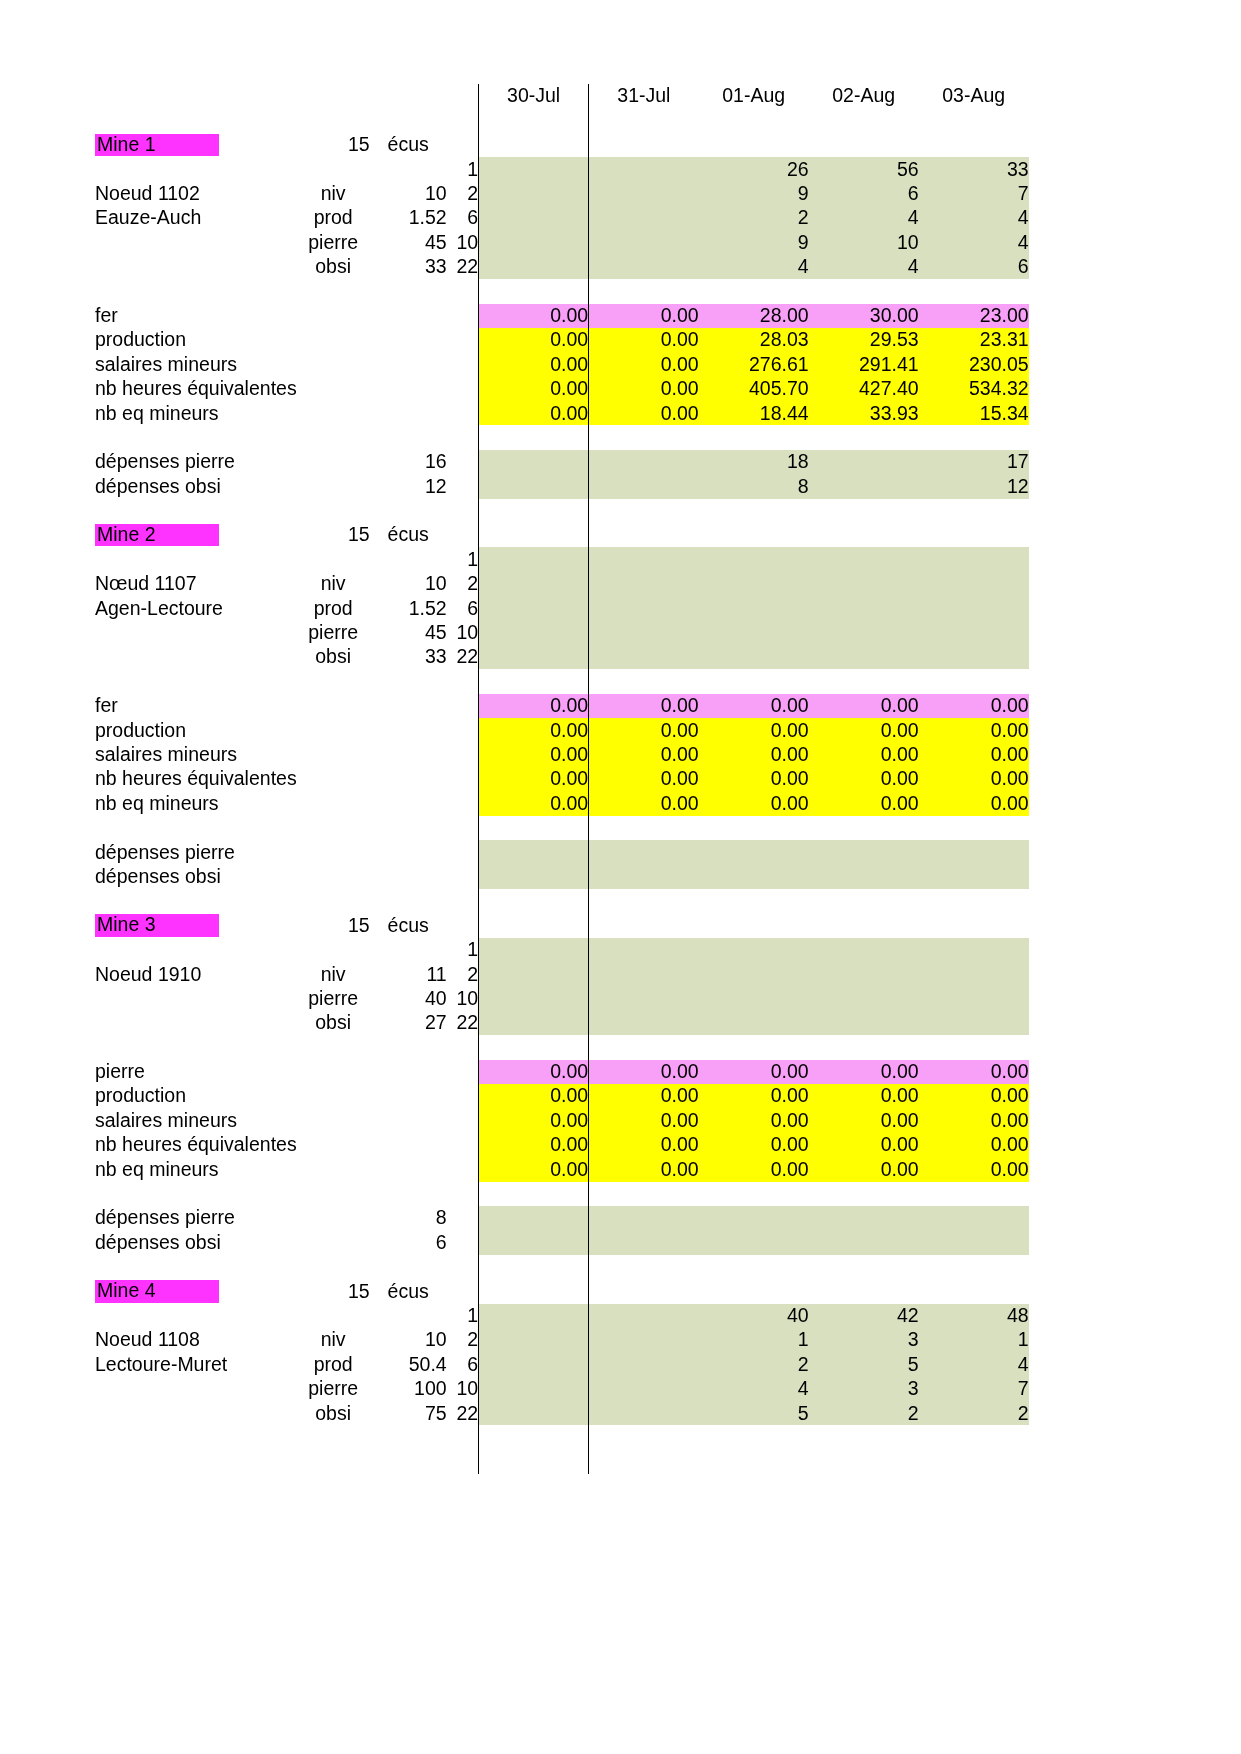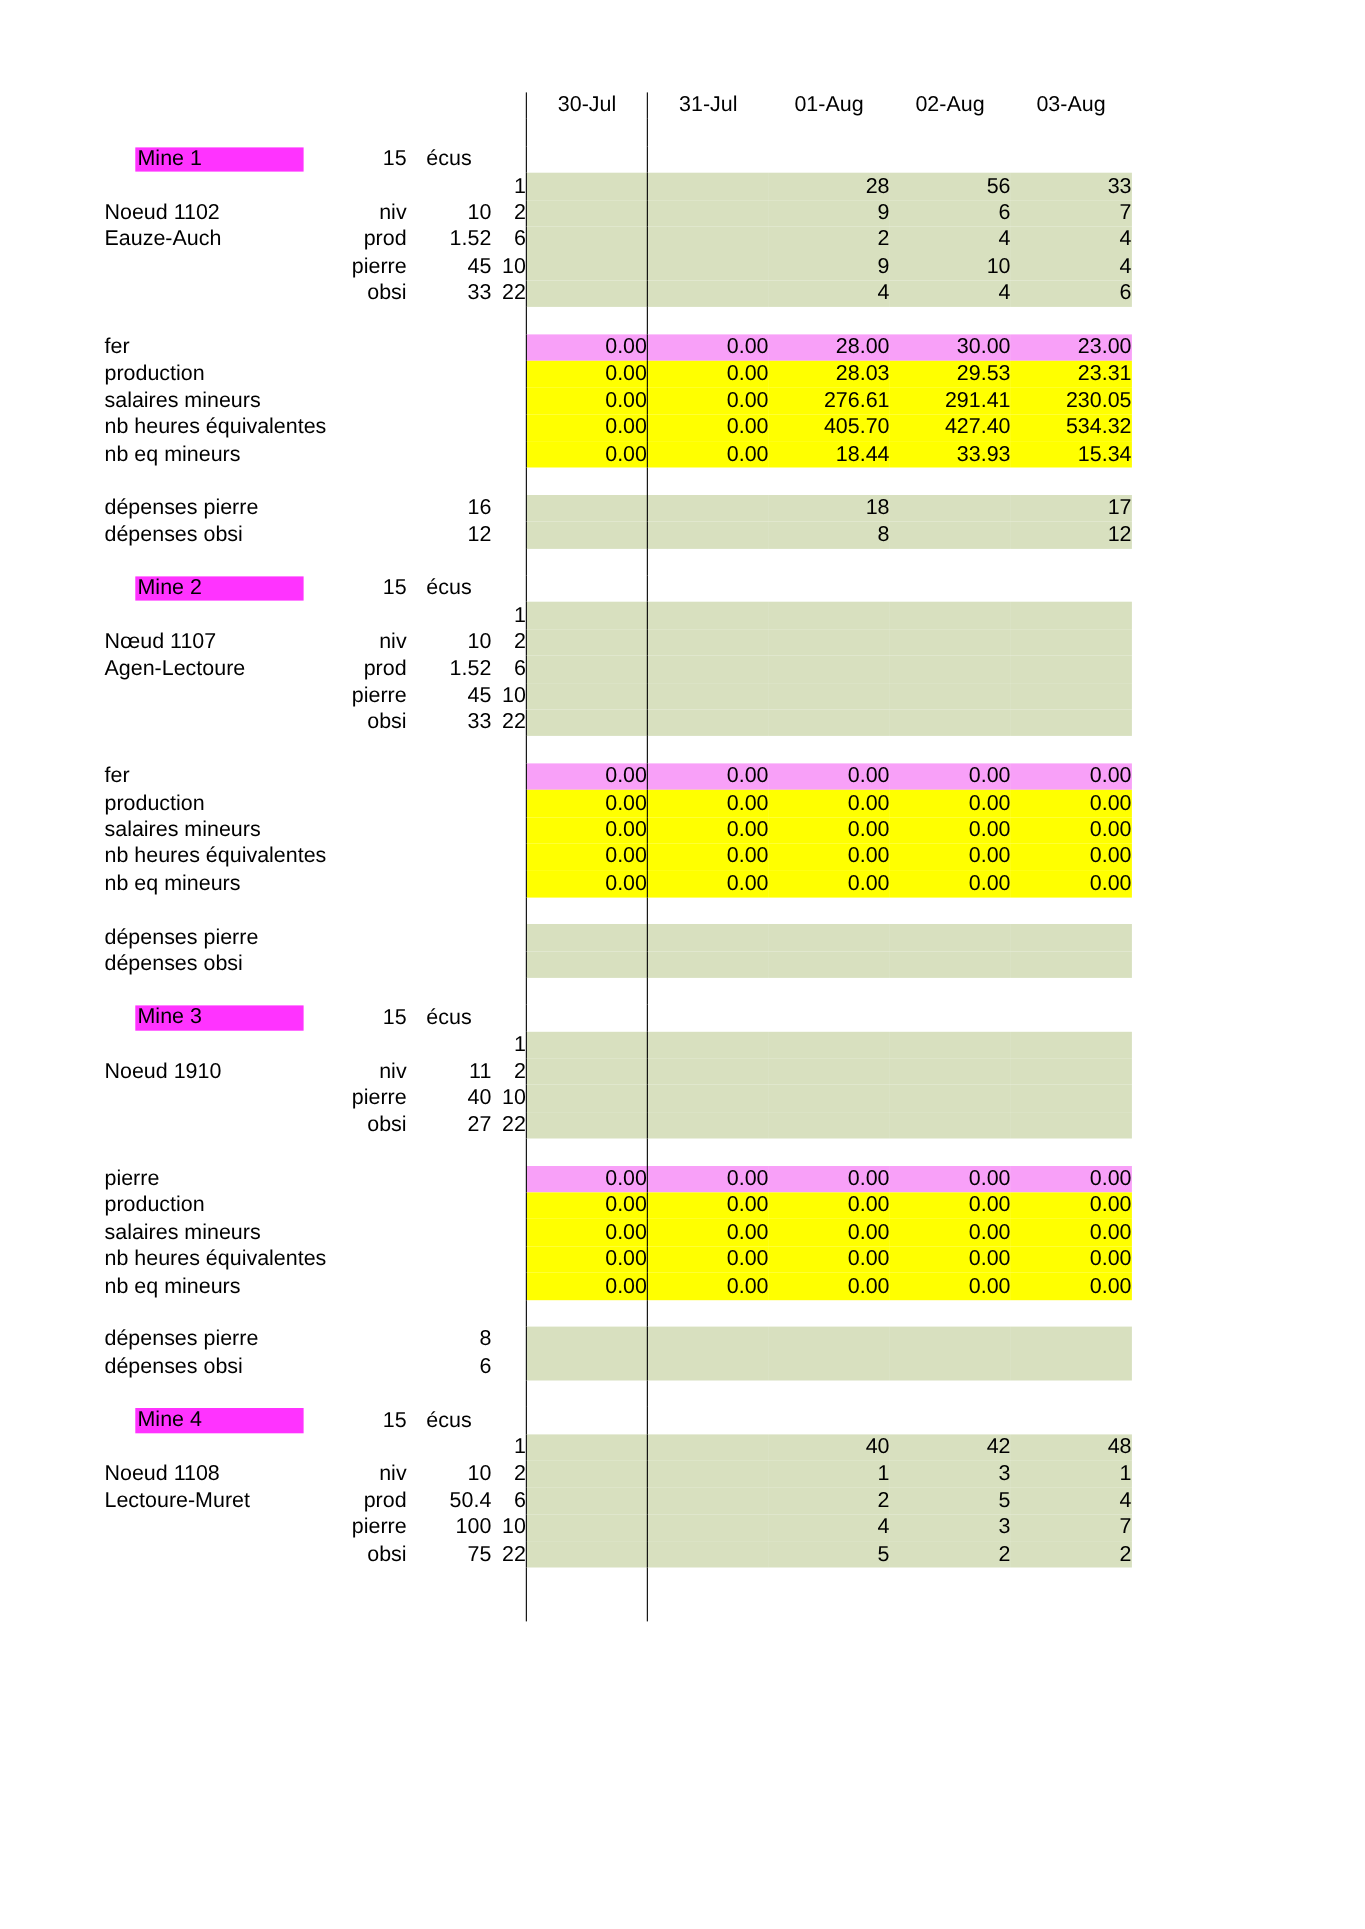--- a/index.html
+++ b/index.html
@@ -46,44 +46,43 @@
 
   
   col.c-label   { width: 152px; }
   col.c-sub     { width: 73px;  }
   col.c-val     { width: 77px;  }
   col.c-idx     { width: 32px;  }
   col.c-day     { width: 110px; }
 
   
   .lbl   { text-align: left;  padding-left: 2px; }
-  .sub   { text-align: right;  padding-left: 3px; }
+  .sub   { text-align: center;  padding-left: 3px; }
   .num   { text-align: right; padding-right: 9px; }
   .idx   { text-align: right; padding-right: 8px; }
   .day   { text-align: right; padding-right: 9px; }
   .dayhd { text-align: center; }
 
   
   .vrule-a { border-left: 1.3px solid #000000; }
   .vrule-b { border-left: 1.3px solid #000000; }
 
   
   .fill-green  { background: #d8e0bf; }
   .fill-yellow { background: #ffff00; }
   .fill-pink   { background: #f8a0f8; }
 
   
   .mine-tag {
     display: inline-block;
     background: #ff33ff;
     padding: 1px 0 2px 2px;
-    width: 153px;
+    width: 124px;
     box-sizing: border-box;
     font-size: 19.5px;
-    margin-left: 28px;
   }
 
   .ecus-val { text-align: right; padding-right: 6px; }
   .ecus-lbl { text-align: center;  padding-left: 5px; }
 
   .spacer-row td { height: 24.4px; }
   .gap-row td { height: 24.4px; }
 </style>
 </head>
 <body>
@@ -138,21 +137,21 @@
           <td class="day"></td>
           <td class="day"></td>
         </tr>
         <tr>
           <td class="lbl"></td>
           <td class="sub"></td>
           <td class="num"></td>
           <td class="idx">1</td>
           <td class="day fill-green vrule-a"></td>
           <td class="day fill-green vrule-b"></td>
-          <td class="day fill-green">28</td>
+          <td class="day fill-green">26</td>
           <td class="day fill-green">56</td>
           <td class="day fill-green">33</td>
         </tr>
         <tr>
           <td class="lbl">Noeud 1102</td>
           <td class="sub">niv</td>
           <td class="num">10</td>
           <td class="idx">2</td>
           <td class="day fill-green vrule-a"></td>
           <td class="day fill-green vrule-b"></td>

